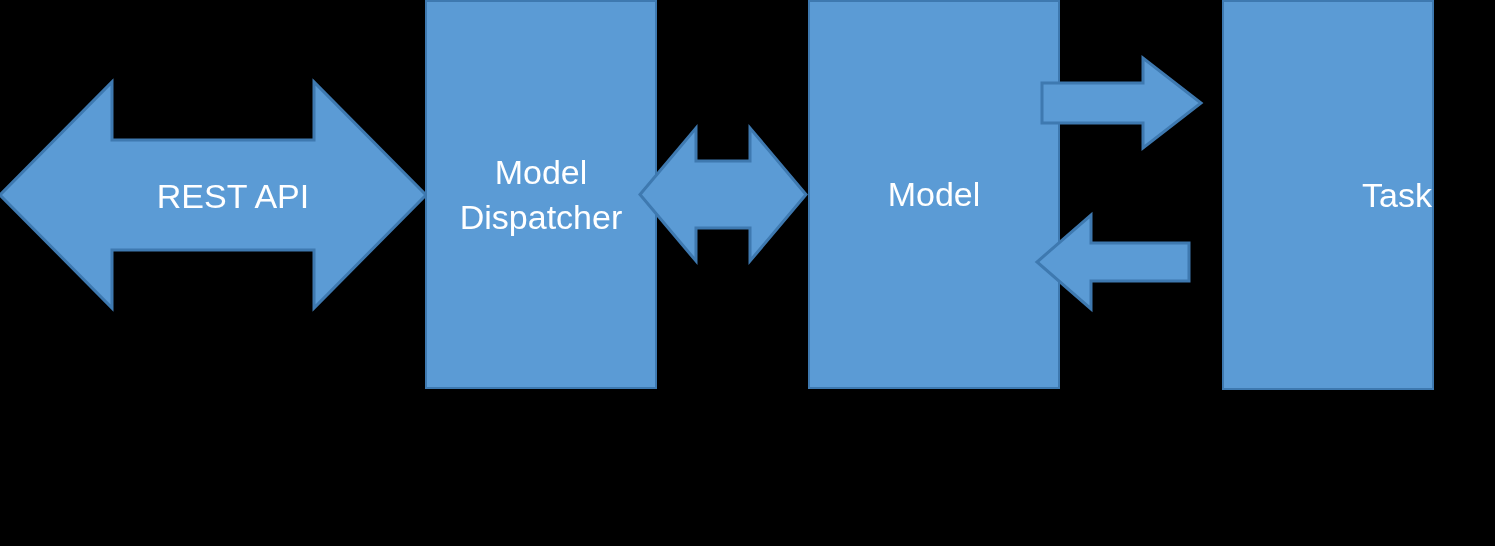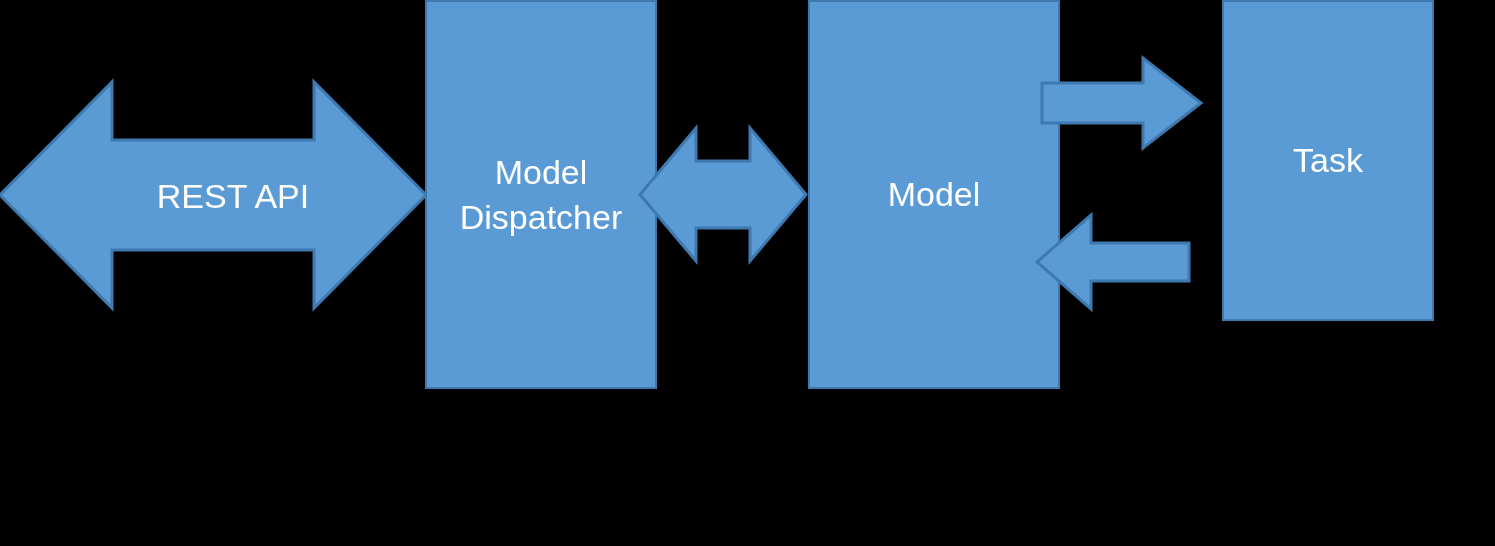--- a/index.html
+++ b/index.html
@@ -97,17 +97,17 @@
       <polygon points="0,25 101,25 101,0 159,45 101,90 101,65 0,65" fill="#5B9BD5" stroke="#3E79B0" stroke-width="3" stroke-linejoin="miter"></polygon>
     </svg>
   </div>
 
   <div class="arrow-wrap" style="left:1037px; top:215px; width:152px; height:94px;">
     <svg class="arrow-svg" width="152" height="94" viewBox="0 0 152 94" preserveAspectRatio="none" style="left:0; top:0;">
       <polygon points="152,28 54,28 54,0 0,47 54,94 54,66 152,66" fill="#5B9BD5" stroke="#3E79B0" stroke-width="3" stroke-linejoin="miter"></polygon>
     </svg>
   </div>
 
-  <div class="shape box" style="left:1222px; top:0px; width:212px; height:321px;">
+  <div class="shape box" style="left:1222px; top:0px; width:212px; height:390px;justify-content:flex-end;">
     <div class="box-label">Task</div>
   </div>
 
 </div>
 
 </body></html>

